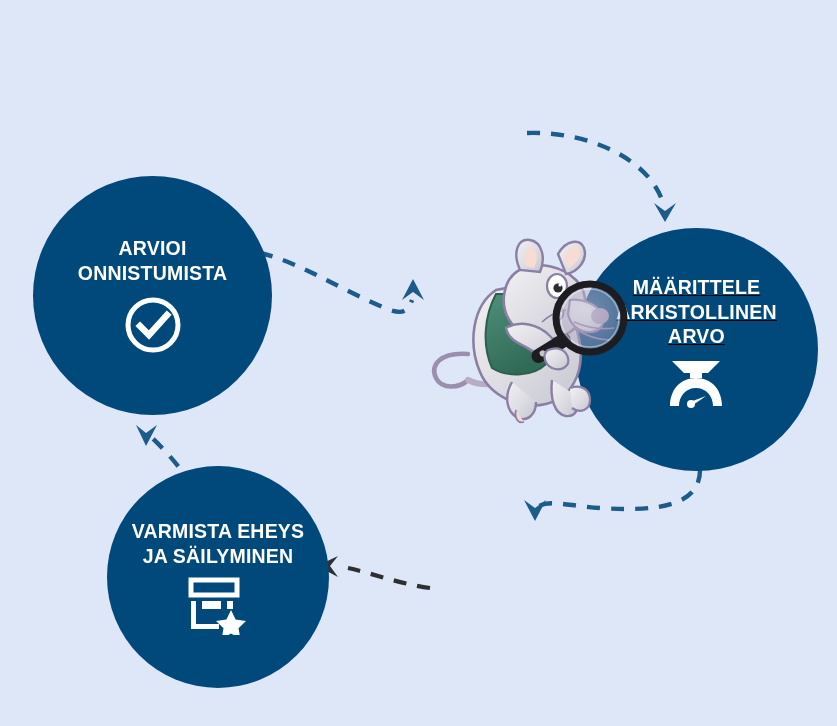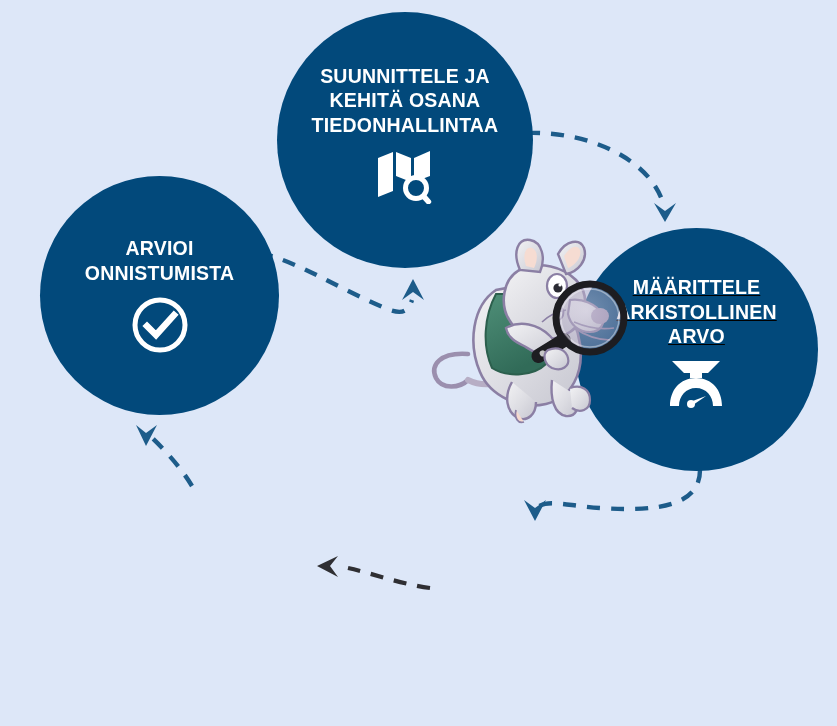--- a/index.html
+++ b/index.html
@@ -48,21 +48,21 @@
   }
   .node-icon {
     margin-top: 9px;
     display: block;
   }
   
   #node-suunnittele { left: 277px; top: 12px;  width: 256px; height: 256px; }
   #node-maarittele  { left: 575px; top: 228px; width: 243px; height: 243px; text-decoration: underline; }
   #node-laatu       { left: 416px; top: 492px; width: 229px; height: 229px; }
   #node-eheys       { left: 107px; top: 466px; width: 222px; height: 222px; }
-  #node-arvioi      { left: 40px;  top: 176px; width: 239px; height: 239px; align-items: center; }
+  #node-arvioi      { left: 33px;  top: 176px; width: 239px; height: 239px; align-items: center; }
 
   #node-suunnittele .node-label { font-size: 19.5px; }
   #node-maarittele  .node-label { font-size: 19.5px; }
   #node-laatu       .node-label { font-size: 19.5px; }
   #node-eheys       .node-label { font-size: 19.5px; }
   #node-arvioi      .node-label { font-size: 19.5px; }
 
   #node-suunnittele .node-text-wrap { transform: translateY(-6px); }
   #node-maarittele  .node-text-wrap { transform: translateY(-4px); }
 
@@ -100,51 +100,52 @@
       <path d="M 192 486 C 180 466 163 448 148 434" fill="none" stroke="#1d5c8a" stroke-width="4.4" stroke-dasharray="13 11" stroke-linecap="butt"></path>
       <path d="M 136 425 L 146 446 L 157 425 L 146 433 Z" fill="#1d5c8a"></path>
     </g>
 
     <g>
       <path d="M 260 253 C 300 262 340 290 390 310 C 402 314 408 312 412 300" fill="none" stroke="#1d5c8a" stroke-width="4.4" stroke-dasharray="13 11" stroke-linecap="butt"></path>
       <path d="M 402 300 L 413 279 L 424 300 L 413 292 Z" fill="#1d5c8a"></path>
     </g>
   </svg>
 
-  <div class="node" id="node-suunnittele">
-    <div class="node-text-wrap">
-      <div class="node-label">SUUNNITTELE JA
-KEHITÄ OSANA
-TIEDONHALLINTAA</div>
-      <svg class="node-icon" width="62" height="58" viewBox="0 0 62 58" style="margin-left:auto;margin-right:auto;">
-        <path d="M4 12 L19 6 L19 45 L4 51 Z" fill="#ffffff"></path>
-        <path d="M22 6 L37 12 L37 36 L22 30 Z" fill="#ffffff"></path>
-        <path d="M40 12 L56 5 L56 30 L40 36 Z" fill="#ffffff"></path>
-        <circle cx="42" cy="42" r="10.5" fill="#02497b" stroke="#ffffff" stroke-width="5"></circle>
-        <rect x="49" y="48" width="5.5" height="12" rx="2.6" fill="#ffffff" transform="rotate(-42 51 53)"></rect>
-      </svg>
-    </div>
-  </div>
 
   <div class="node" id="node-maarittele">
     <div class="node-text-wrap">
       <div class="node-label">MÄÄRITTELE
 ARKISTOLLINEN
 ARVO</div>
       <svg class="node-icon" width="60" height="58" viewBox="0 0 60 58" style="margin-left:auto;margin-right:auto;">
         <path d="M6 3 L54 3 L42 15 L36 15 L36 20 L24 20 L24 15 L18 15 Z" fill="#ffffff"></path>
         <path d="M30 20 C14 20 4 32 4 48 L13 48 C13 38 20 30 30 30
                  C40 30 47 38 47 48 L56 48 C56 32 46 20 30 20 Z" fill="#ffffff"></path>
         <path d="M40 38 L27 47 L24 44 Z" fill="#ffffff"></path>
         <circle cx="25" cy="46" r="4" fill="#ffffff"></circle>
       </svg>
     </div>
   </div>
 
 
+  <div class="node" id="node-eheys">
+    <div class="node-text-wrap">
+      <div class="node-label">VARMISTA EHEYS
+JA SÄILYMINEN</div>
+      <svg class="node-icon" width="62" height="58" viewBox="0 0 62 58" style="margin-left:auto;margin-right:auto;">
+        <rect x="4" y="3" width="46" height="15" fill="none" stroke="#ffffff" stroke-width="5"></rect>
+        <rect x="4" y="24" width="5" height="28" fill="#ffffff"></rect>
+        <rect x="4" y="47" width="28" height="5" fill="#ffffff"></rect>
+        <rect x="15" y="24" width="19" height="8" fill="#ffffff"></rect>
+        <rect x="40" y="24" width="6" height="8" fill="#ffffff"></rect>
+        <path d="M44 33 L48.6 42.6 L59 44 L51.5 51.2 L53.3 61.5 L44 56.6
+                 L34.7 61.5 L36.5 51.2 L29 44 L39.4 42.6 Z" fill="#ffffff"></path>
+      </svg>
+    </div>
+  </div>
 
   <div class="node" id="node-arvioi">
     <div class="node-text-wrap">
       <div class="node-label">ARVIOI
 ONNISTUMISTA</div>
       <svg class="node-icon" width="60" height="60" viewBox="0 0 60 60" style="margin-left:auto;margin-right:auto;">
         <circle cx="30" cy="30" r="25" fill="none" stroke="#ffffff" stroke-width="5"></circle>
         <path d="M17 31 L26 40 L44 20" fill="none" stroke="#ffffff" stroke-width="6.5" stroke-linecap="square" stroke-linejoin="miter"></path>
       </svg>
     </div>

